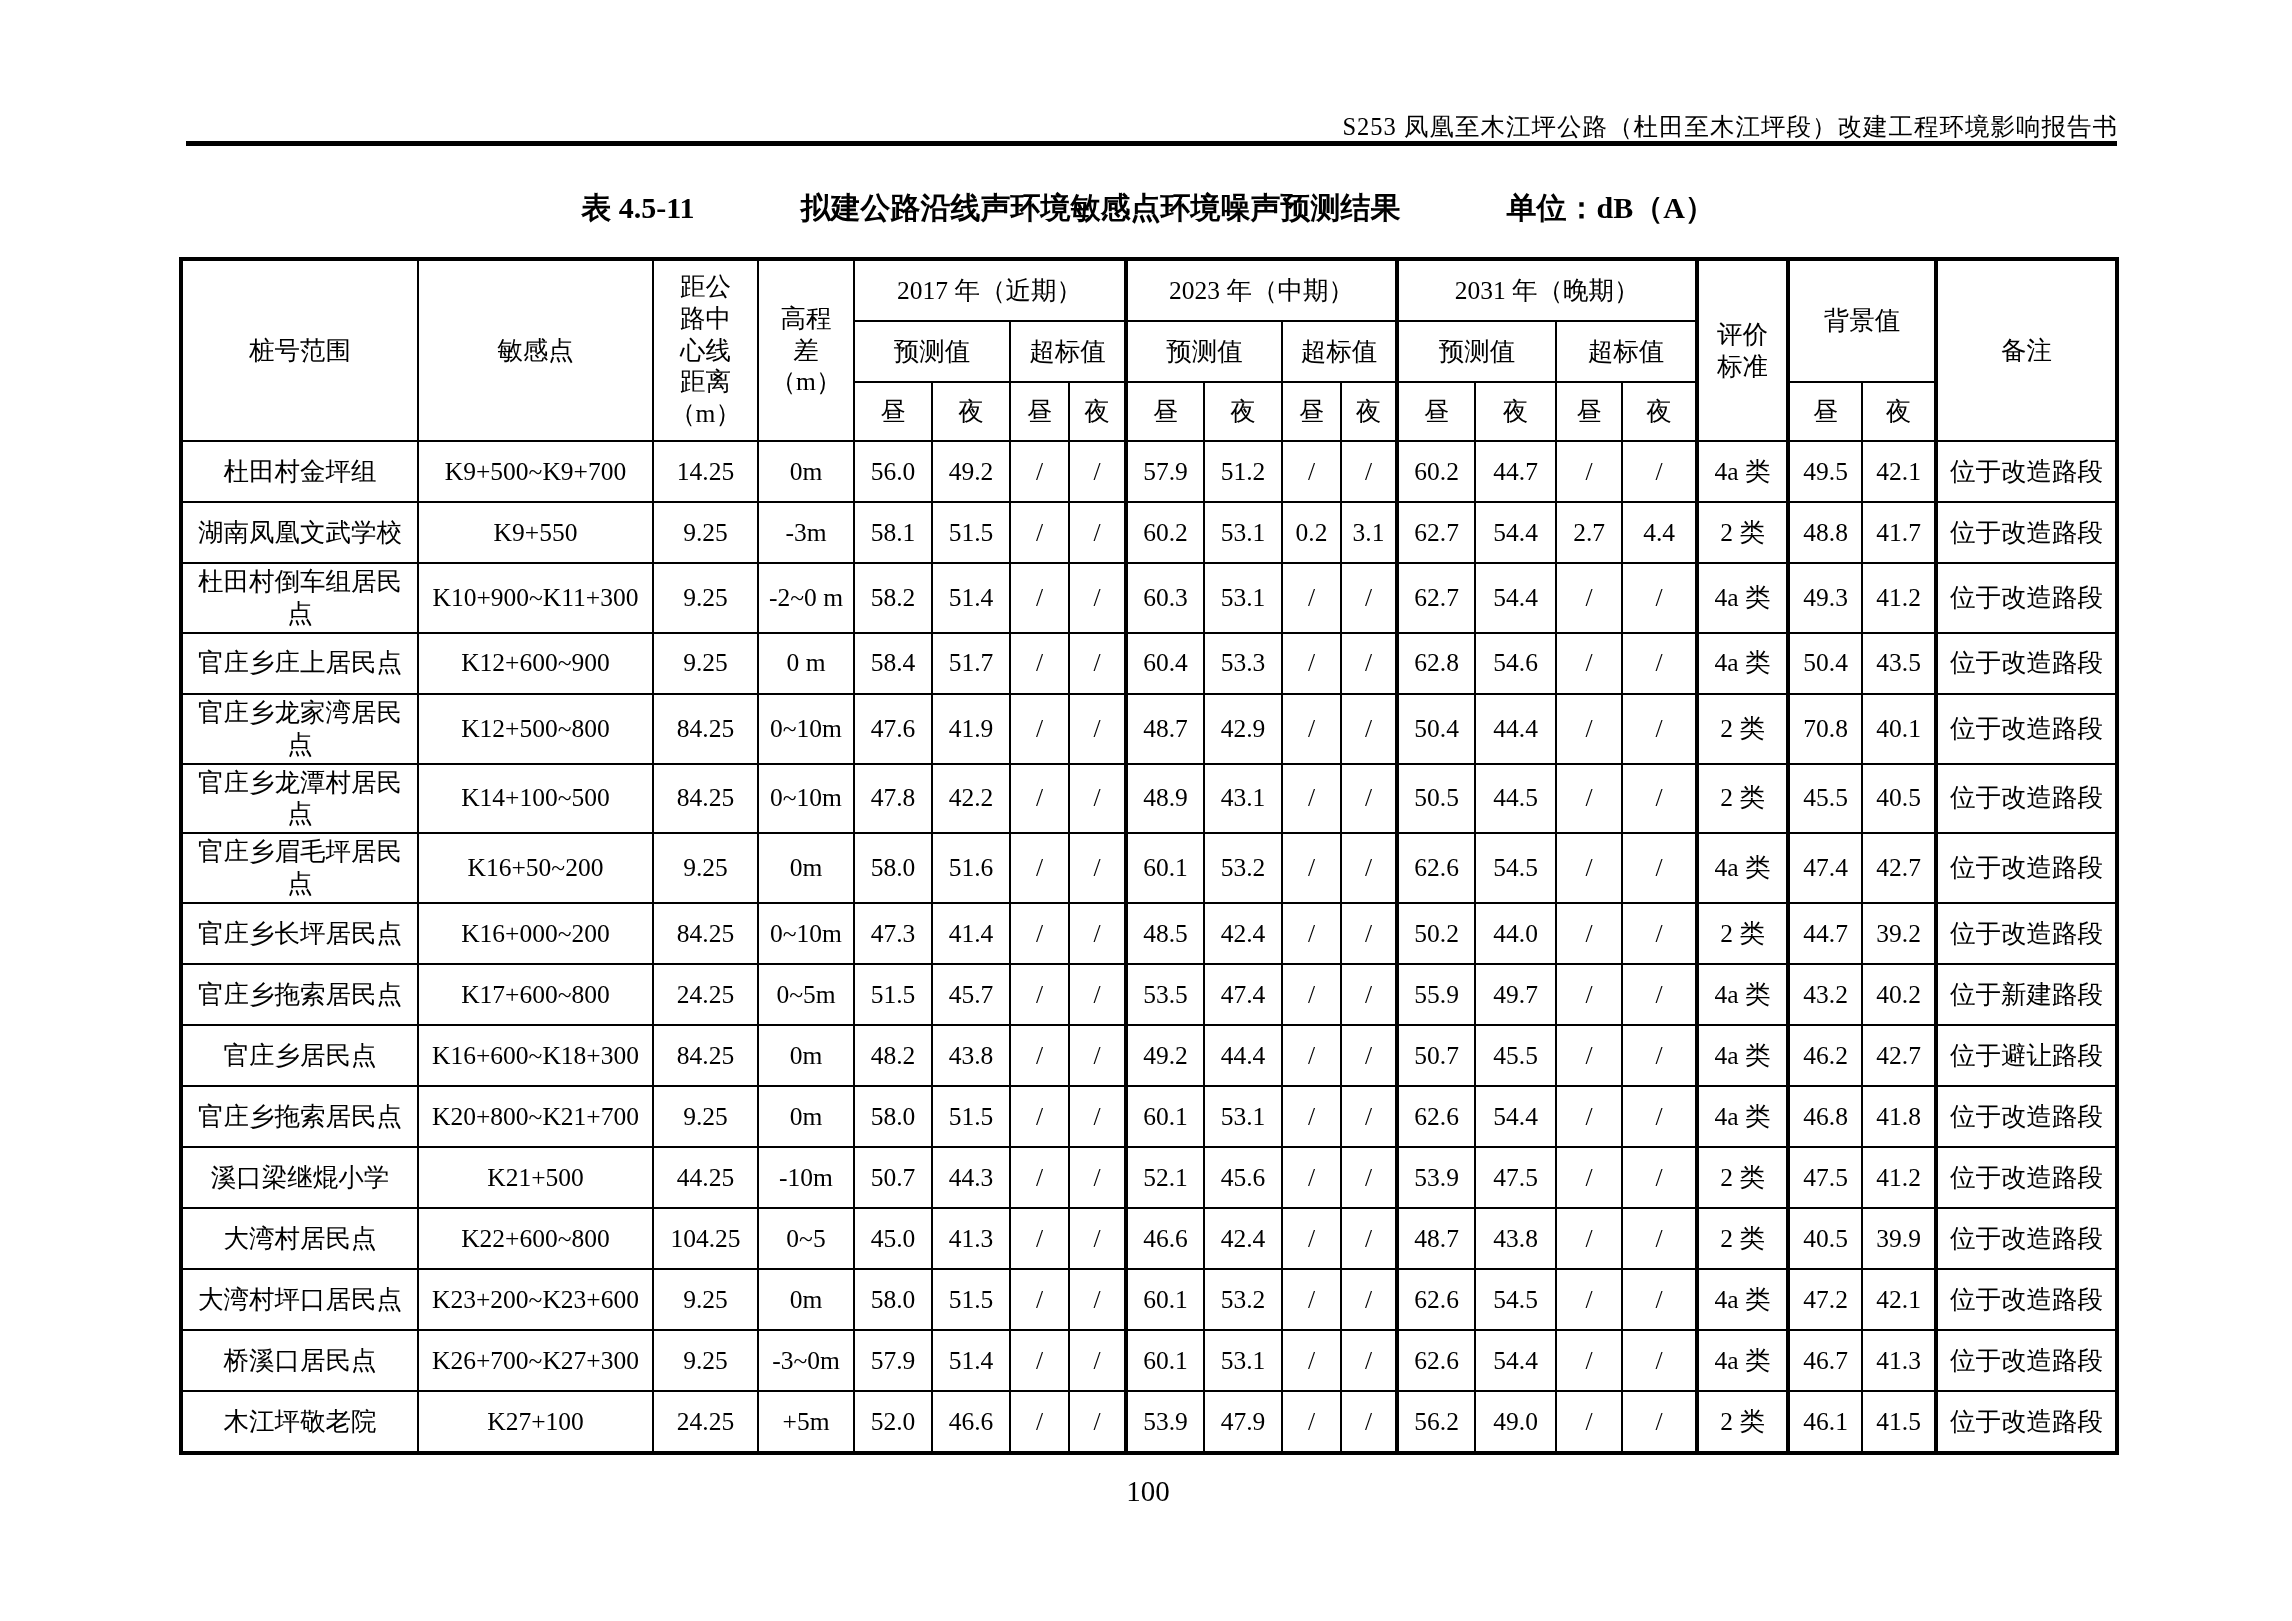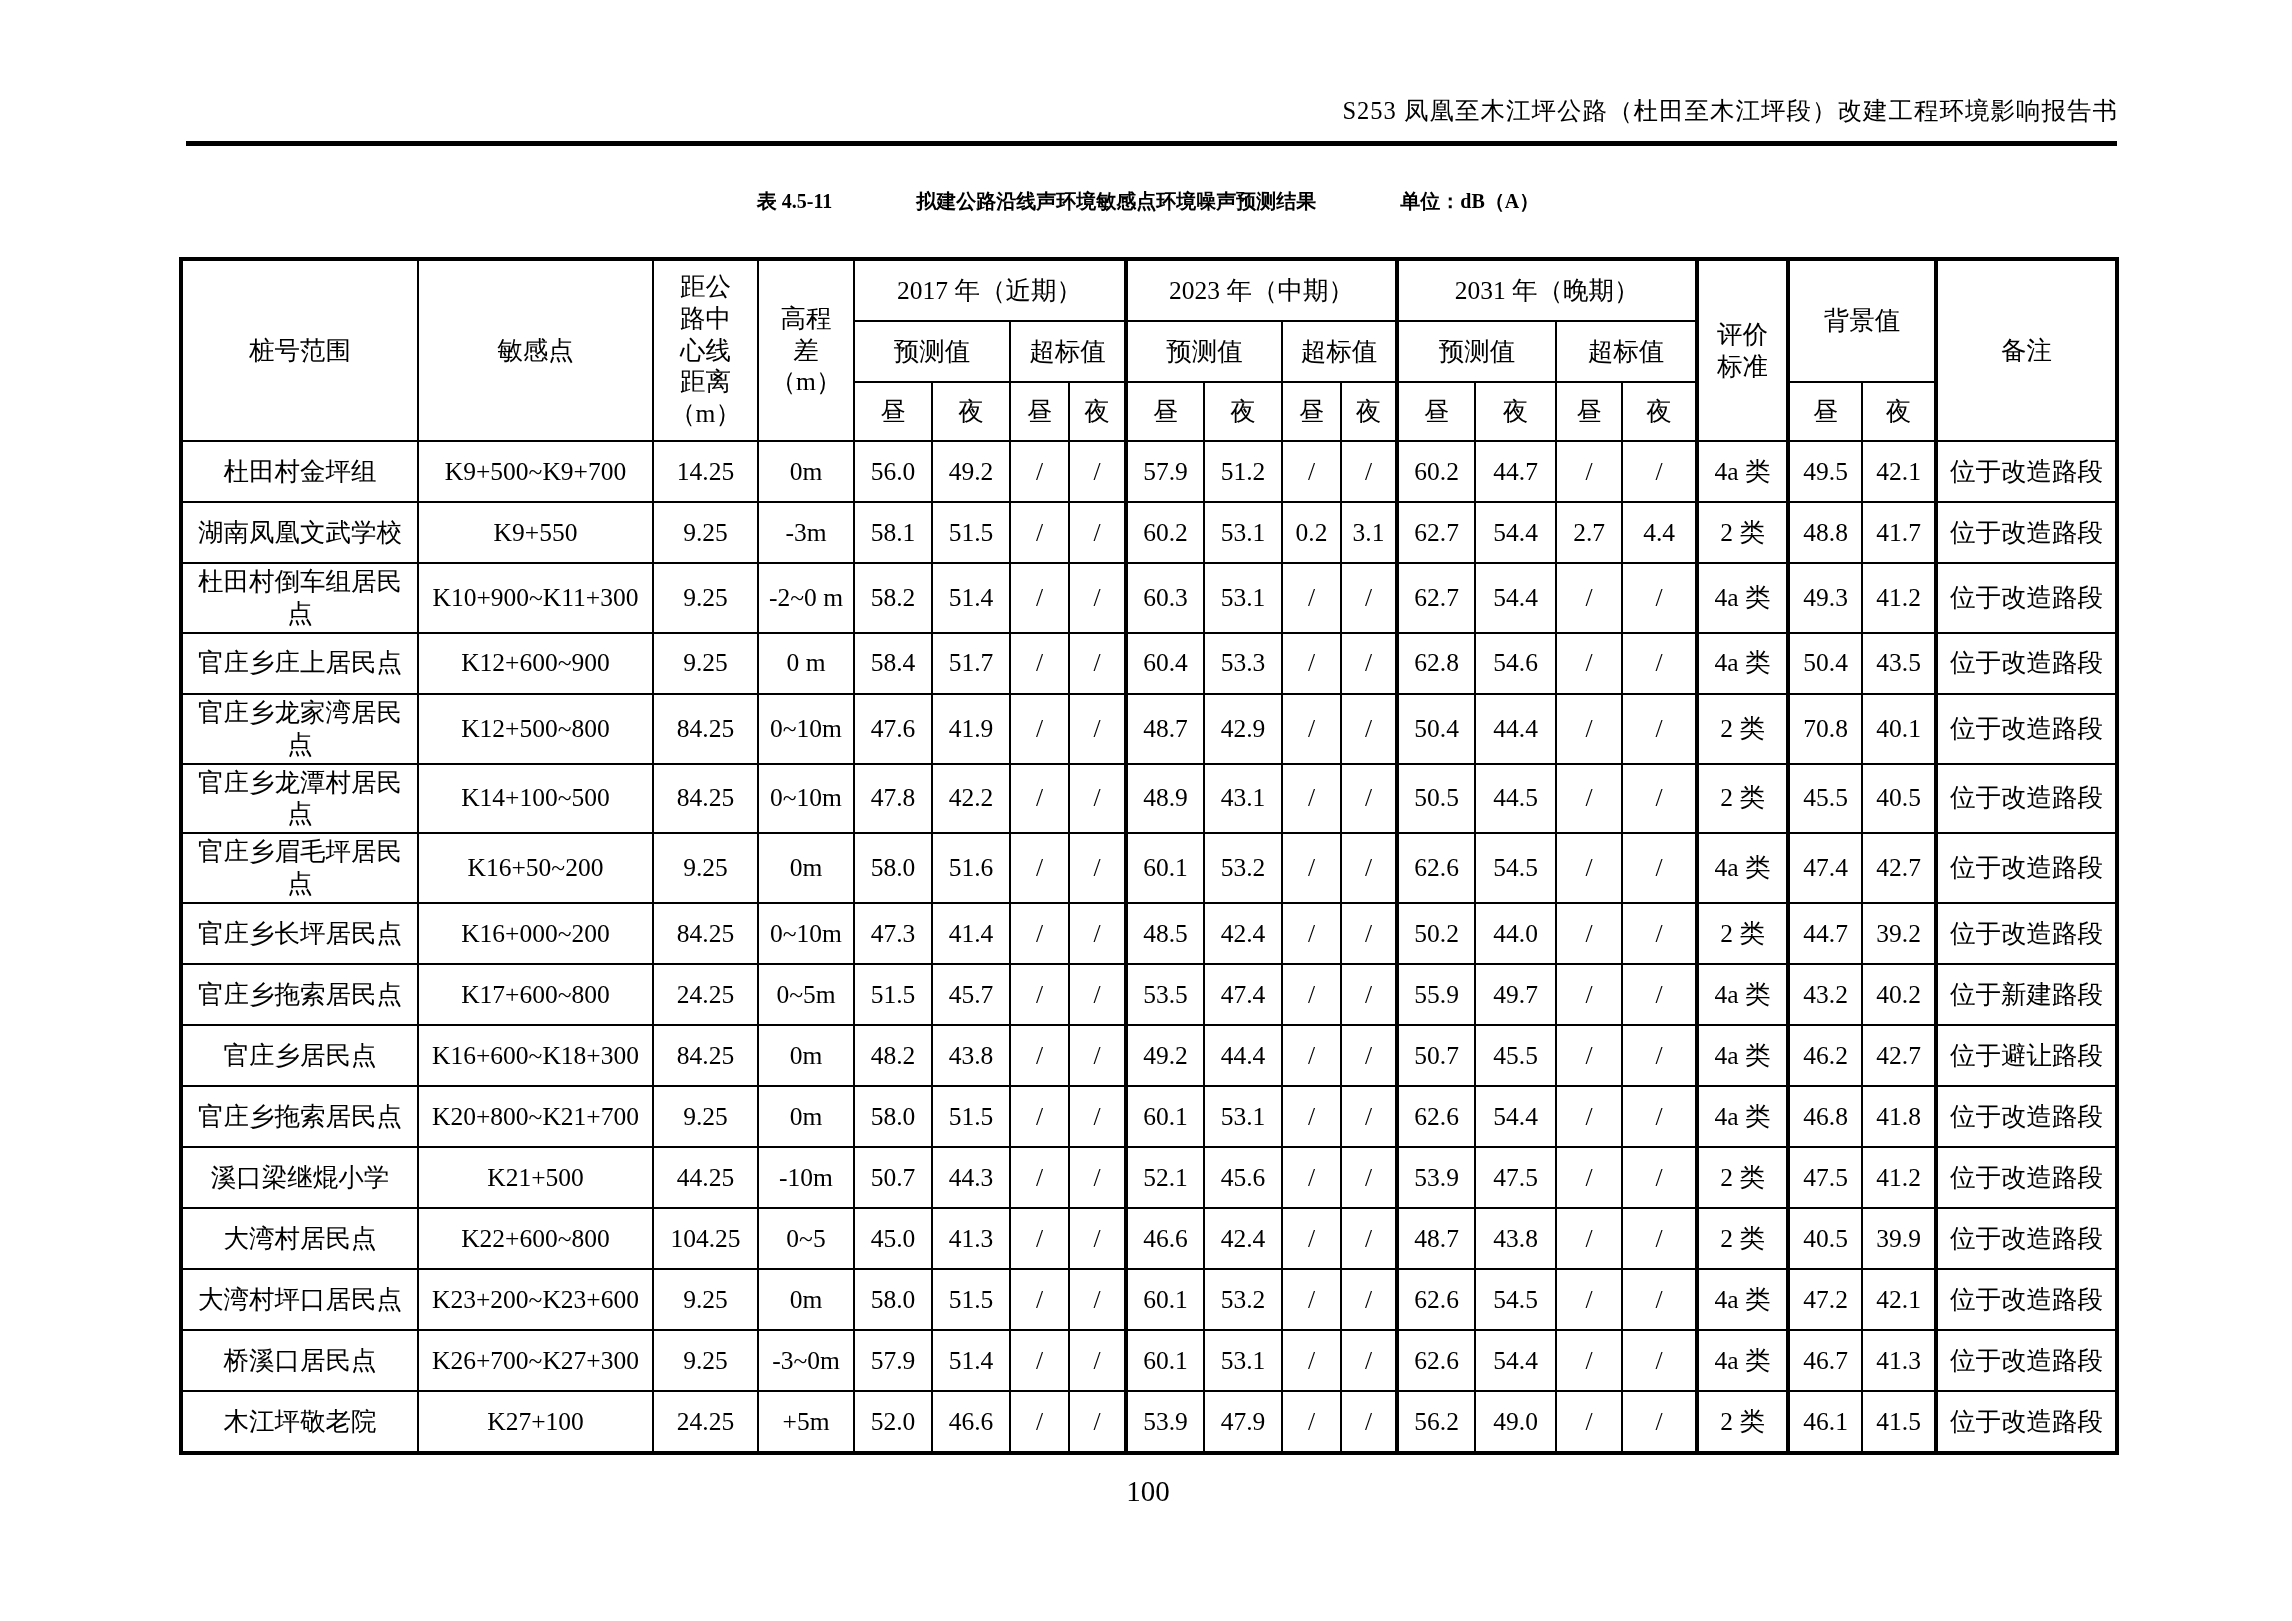--- a/index.html
+++ b/index.html
@@ -6,39 +6,39 @@
   .page{
     position:relative;
     width:2293px;height:1621px;
     background:#ffffff;
     font-family:"Liberation Serif","DejaVu Serif",serif;
     color:#000;
     overflow:hidden;
   }
   .doc-header{
     position:absolute;
-    top:94px;right:175px;
+    top:110px;right:175px;
     font-size:24.5px;
     letter-spacing:1px;
     white-space:nowrap;
   }
   .header-rule{
     position:absolute;
     top:141px;left:186px;
     width:1931px;height:4.9px;
     background:#000;
   }
   .title-row{
     position:absolute;
     top:188px;left:179px;width:1938px;
     display:flex;
     justify-content:center;
     align-items:flex-start;
-    gap:84px;
-    font-size:20px;
+    gap:106px;
+    font-size:30px;
     font-weight:bold;
     white-space:nowrap;
   }
   table.noise-table{
     position:absolute;
     top:257px;left:179px;
     width:1938px;
     border-collapse:collapse;
     table-layout:fixed;
     font-size:25.5px;

